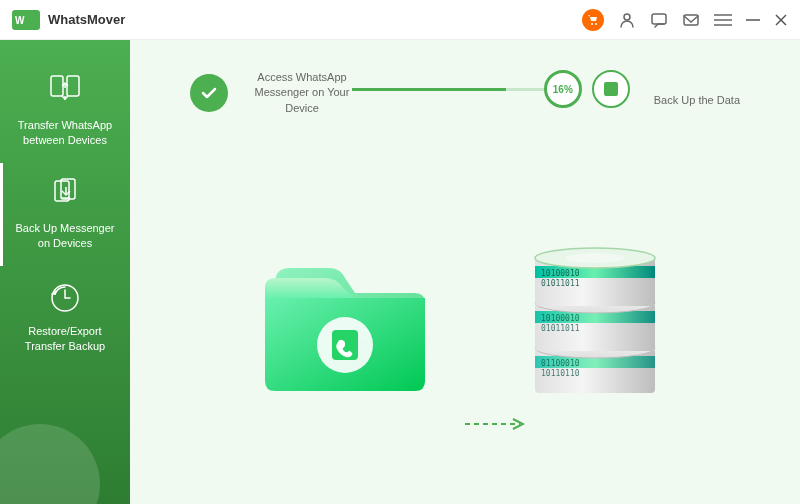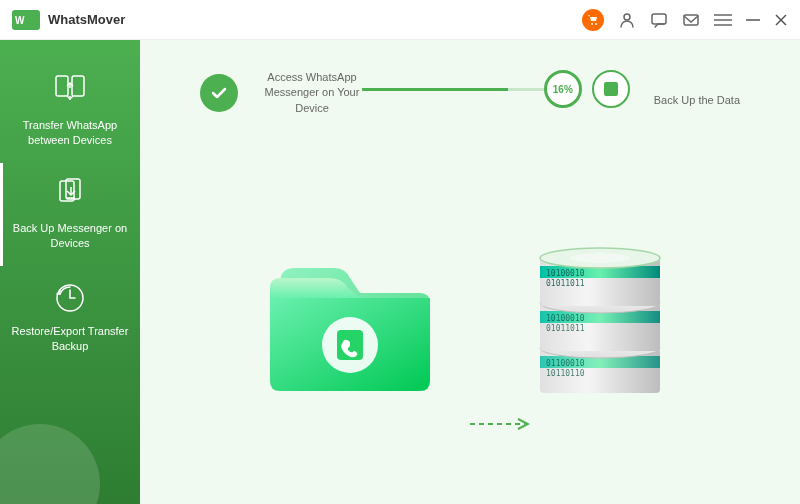--- a/index.html
+++ b/index.html
@@ -57,21 +57,21 @@
 
     
     .main-layout {
       display: flex;
       flex: 1;
       overflow: hidden;
     }
 
     
     .sidebar {
-      width: 140px;
+      width: 130px;
       background: linear-gradient(180deg, #4CAF50 0%, #2E7D32 100%);
       display: flex;
       flex-direction: column;
       align-items: center;
       padding: 20px 0;
       flex-shrink: 0;
       position: relative;
     }
     .sidebar-item {
       display: flex;

